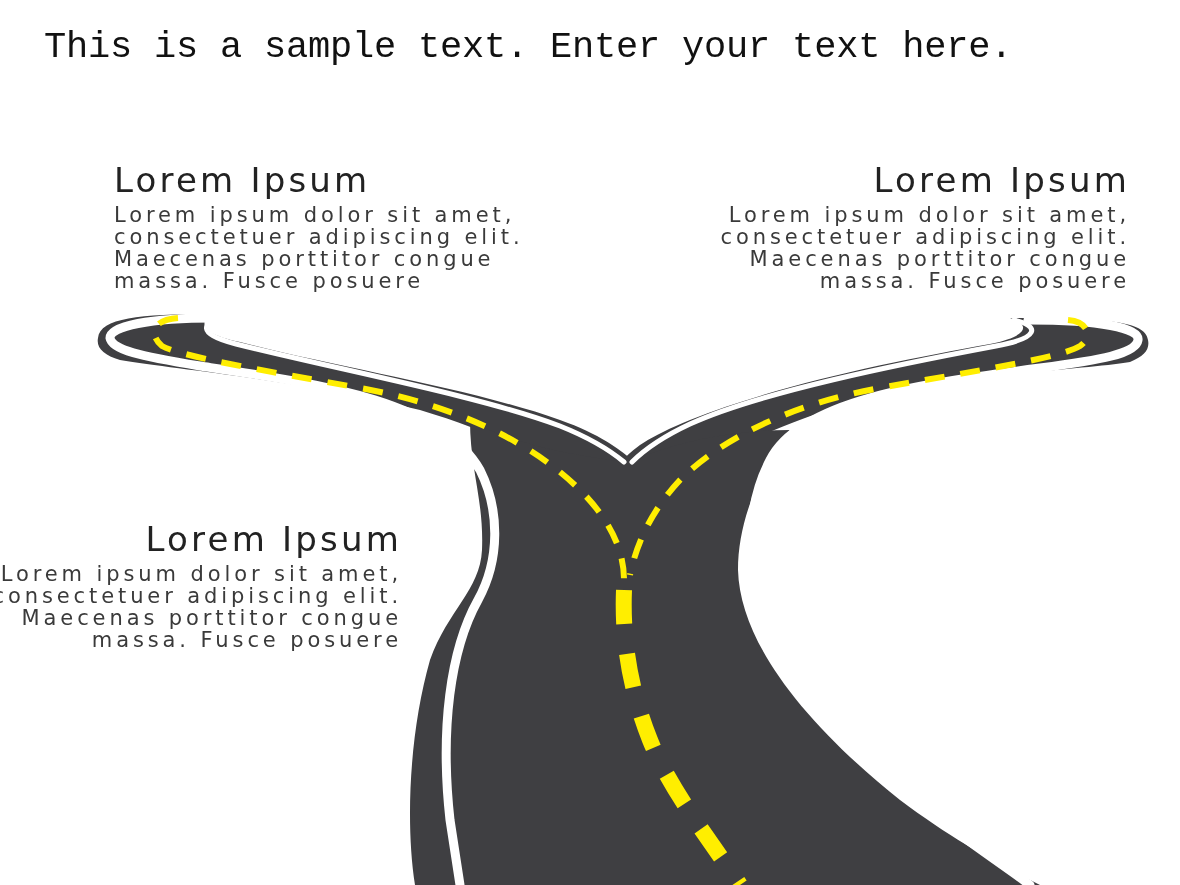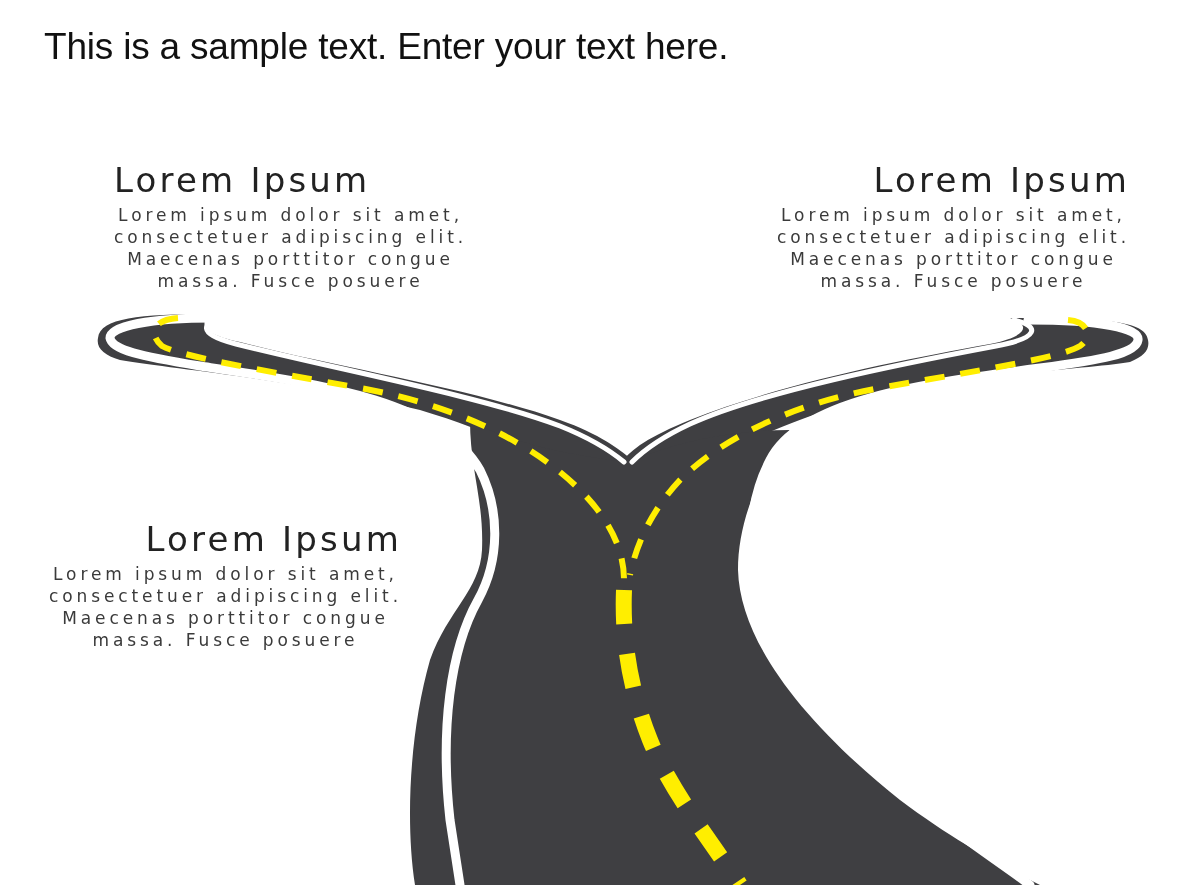--- a/index.html
+++ b/index.html
@@ -11,21 +11,21 @@
       width: 1180px;
       height: 885px;
       position: relative;
       overflow: hidden;
       font-family: "DejaVu Sans", sans-serif;
     }
     .slide-title {
       position: absolute;
       left: 44px;
       top: 26px;
-      font-family: Liberation Sans, sans-serif;
+      font-family: Liberation Mono, monospace;
       font-size: 37px;
       color: #111111;
       white-space: nowrap;
       letter-spacing: -0.2px;
     }
     .road {
       position: absolute;
       left: 0;
       top: 0;
       width: 1180px;
@@ -39,26 +39,25 @@
       font-family: "DejaVu Sans", sans-serif;
       font-weight: normal;
       font-size: 34px;
       letter-spacing: 3.2px;
       line-height: 40px;
       white-space: nowrap;
       color: #222222;
     }
     .block .body {
       font-family: "DejaVu Sans", sans-serif;
-      font-size: 17px;
+      font-size: 21px;
       letter-spacing: 3.9px;
       line-height: 22px;
       color: #3a3a3a;
       margin-top: 4px;
-      text-align: center;
     }
     .block .body div { white-space: nowrap; }
     .block.left { left: 114px; top: 160px; text-align: left; }
     .block.right { right: 50px; top: 160px; text-align: right; }
     .block.center { right: 778px; top: 519px; text-align: right; }
   </style>
 </head>
 <body>
 
 <div class="slide-title">This is a sample text. Enter your text here.</div>

